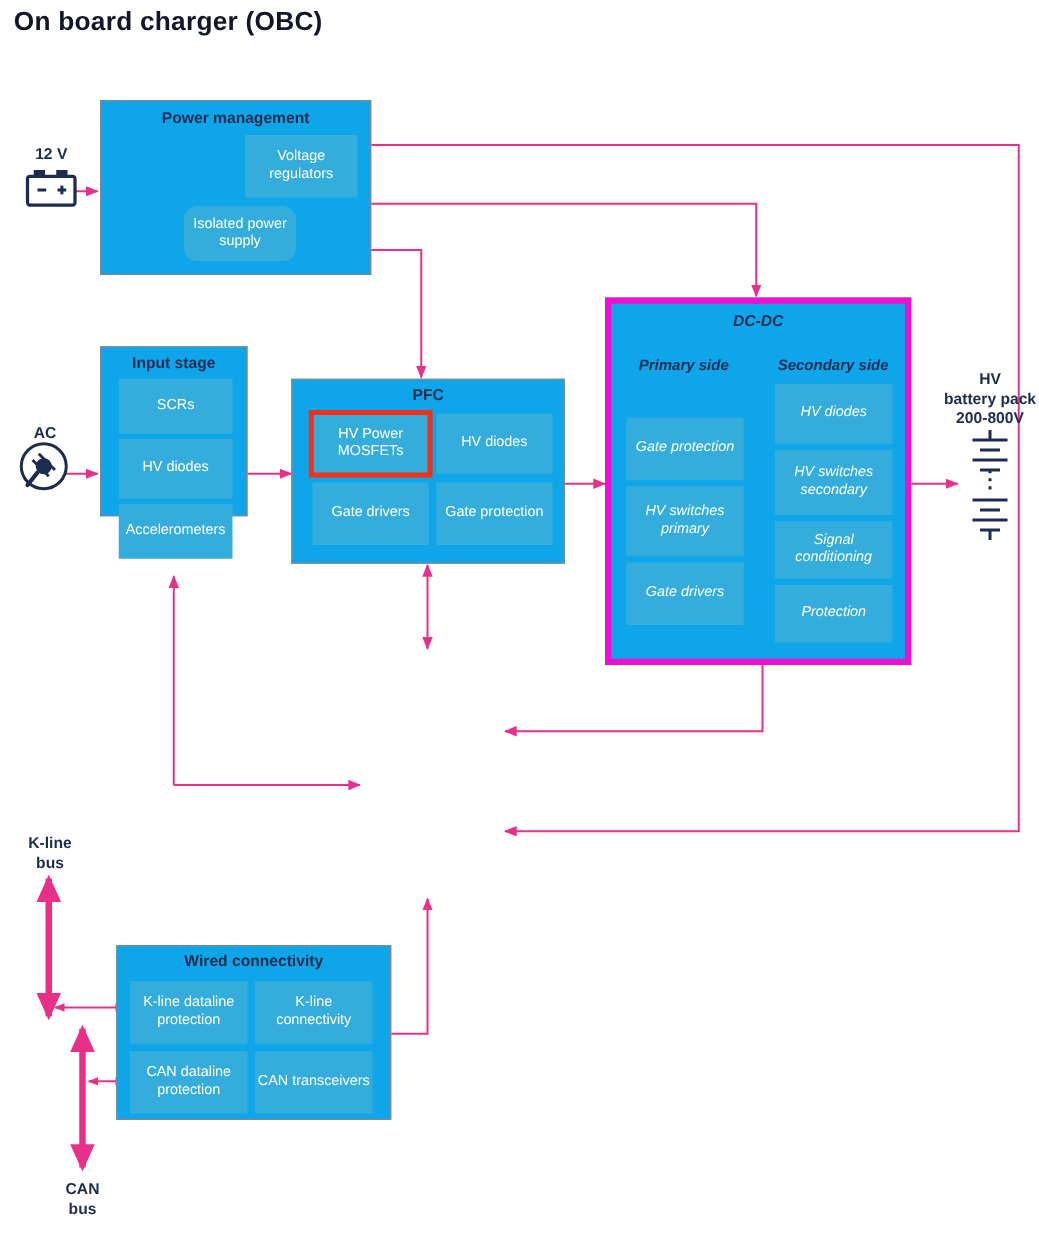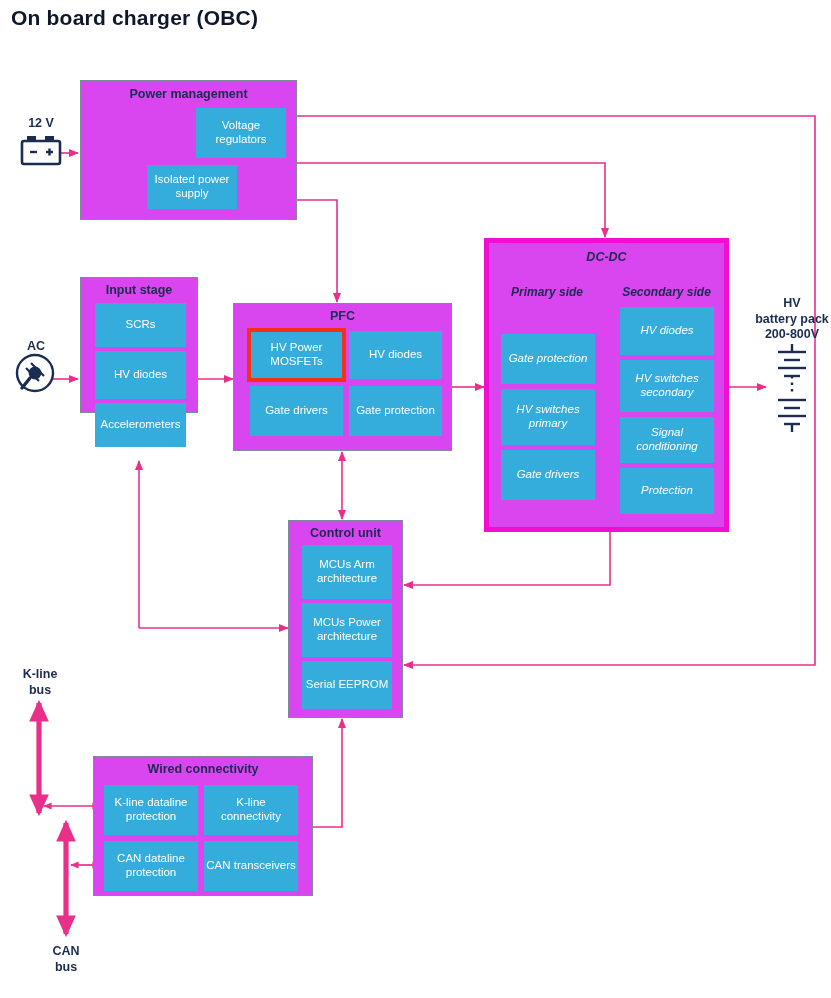--- a/index.html
+++ b/index.html
@@ -12,21 +12,21 @@
   #stage{position:absolute;left:0;top:0;width:831px;height:998px;}
 
   
   .page-title{
     position:absolute;left:11px;top:6px;
     font-size:21px;font-weight:bold;color:#0f172a;letter-spacing:.2px;
   }
 
   
   .group{
-    position:absolute;border:1.3px solid #7b8a9a;background:#d946ef;
+    position:absolute;border:1.3px solid #7b8a9a;background:#0ea5e9;
     box-sizing:border-box;
   }
   .group.magenta{border:5px solid #f20ed0;}
   .group-title{
     position:absolute;left:0;right:0;text-align:center;
     font-size:12.5px;font-weight:bold;color:#1b2c50;
   }
   .sub-title{
     position:absolute;text-align:center;
     font-size:12px;font-weight:bold;color:#1b2c50;
@@ -158,21 +158,21 @@
   </div>
 
   <div class="ext-label" style="left:32px;top:944px;width:68px;">
     <div>CAN</div>
     <div>bus</div>
   </div>
 
   <div class="group" style="left:80px;top:80px;width:217px;height:140px;">
     <div class="group-title" style="top:6px;">Power management</div>
     <div class="blk" style="left:115px;top:27px;width:90px;height:50px;">Voltage regulators</div>
-    <div class="blk" style="left:66px;top:84px;width:90px;height:44px;">Isolated power supply</div>
+    <div class="blk" style="left:66px;top:84px;width:90px;height:44px;border-radius:11px;">Isolated power supply</div>
   </div>
 
   <div class="group" style="left:80px;top:277px;width:118px;height:136px;">
     <div class="group-title" style="top:5px;">Input stage</div>
     <div class="blk" style="left:14px;top:25px;width:91px;height:44px;">SCRs</div>
     <div class="blk" style="left:14px;top:73px;width:91px;height:48px;">HV diodes</div>
     <div class="blk" style="left:14px;top:125px;width:91px;height:44px;">Accelerometers</div>
   </div>
 
   <div class="group" style="left:233px;top:303px;width:219px;height:148px;">
@@ -191,26 +191,20 @@
     <div class="blk" style="left:12px;top:91px;width:94px;height:50px;">Gate protection</div>
     <div class="blk" style="left:12px;top:146px;width:94px;height:56px;">HV switches primary</div>
     <div class="blk" style="left:12px;top:207px;width:94px;height:50px;">Gate drivers</div>
 
     <div class="blk" style="left:131px;top:64px;width:94px;height:48px;">HV diodes</div>
     <div class="blk" style="left:131px;top:117px;width:94px;height:52px;">HV switches secondary</div>
     <div class="blk" style="left:131px;top:174px;width:94px;height:46px;">Signal conditioning</div>
     <div class="blk" style="left:131px;top:225px;width:94px;height:46px;">Protection</div>
   </div>
 
-  <div class="group" style="left:288px;top:520px;width:115px;height:198px;">
-    <div class="group-title" style="top:5px;">Control unit</div>
-    <div class="blk" style="left:13px;top:24px;width:90px;height:54px;">MCUs Arm architecture</div>
-    <div class="blk" style="left:13px;top:82px;width:90px;height:54px;">MCUs Power architecture</div>
-    <div class="blk" style="left:13px;top:140px;width:90px;height:48px;">Serial EEPROM</div>
-  </div>
 
   <div class="group" style="left:93px;top:756px;width:220px;height:140px;">
     <div class="group-title" style="top:5px;">Wired connectivity</div>
     <div class="blk" style="left:10px;top:28px;width:94px;height:50px;">K-line dataline protection</div>
     <div class="blk" style="left:110px;top:28px;width:94px;height:50px;">K-line connectivity</div>
     <div class="blk" style="left:10px;top:84px;width:94px;height:50px;">CAN dataline protection</div>
     <div class="blk" style="left:110px;top:84px;width:94px;height:50px;">CAN transceivers</div>
   </div>
 
 </div>

